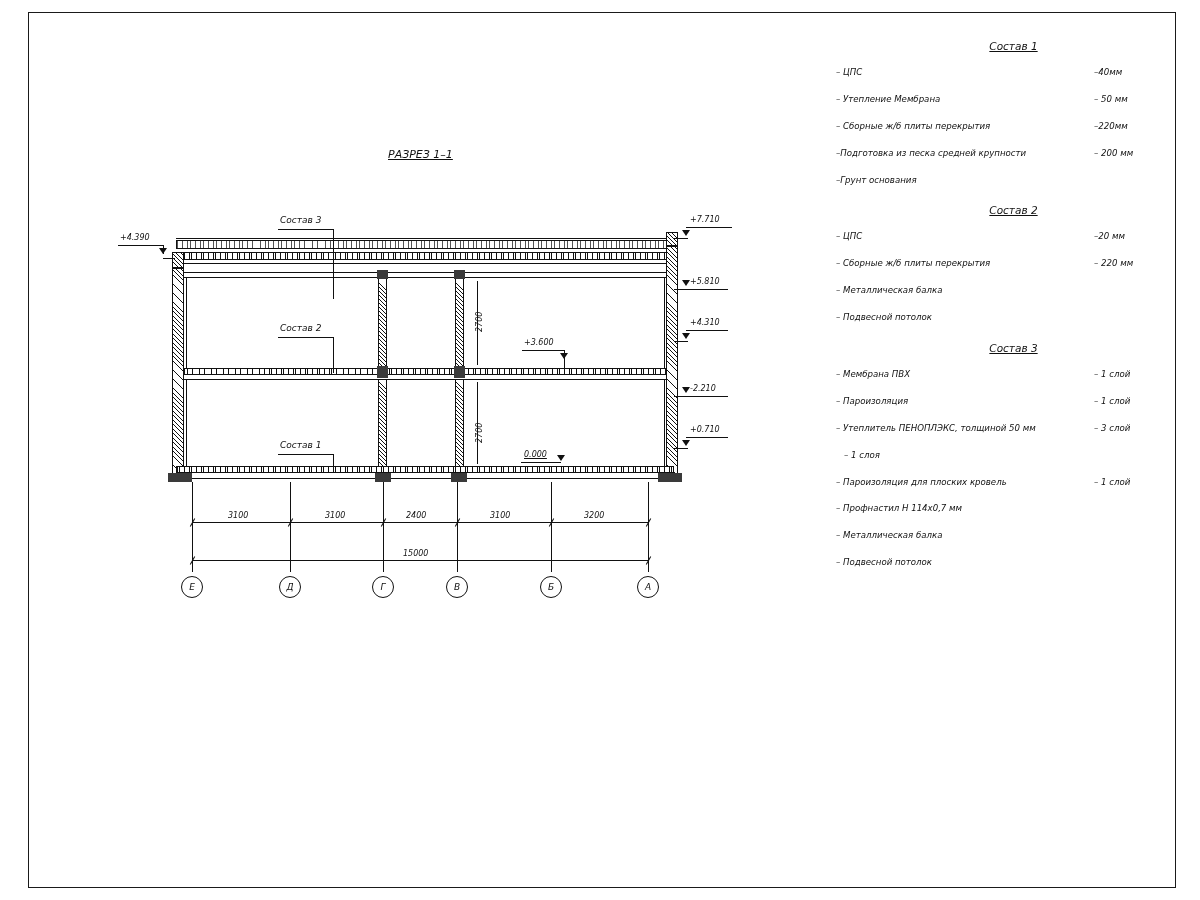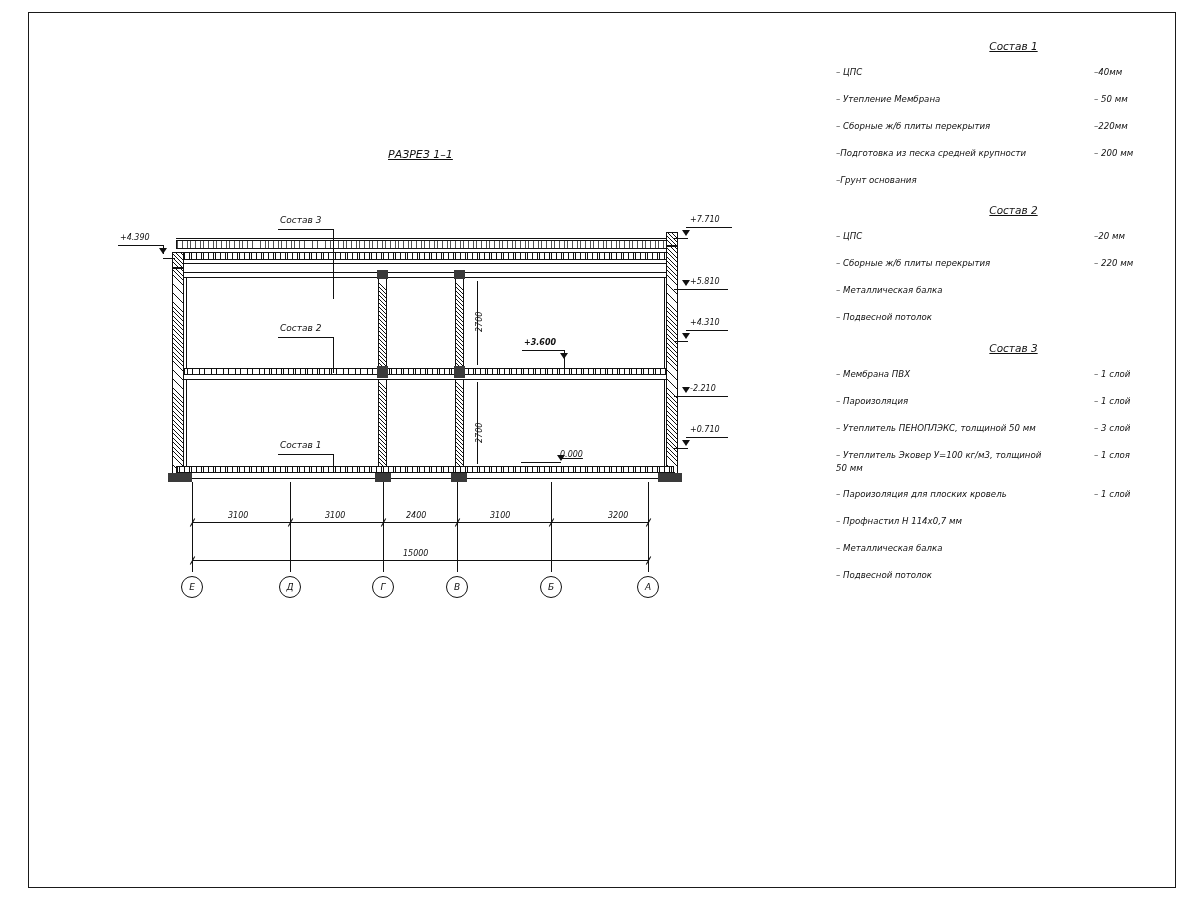--- a/index.html
+++ b/index.html
@@ -50,21 +50,21 @@
   .t.sm { font-size: 8px; }
   .t.ttl {
     font-size: 11px;
     text-decoration: underline;
     font-style: italic;
   }
   .rot {
     transform: rotate(-90deg);
     transform-origin: 0 0;
   }
-  .t.underline-only { text-decoration: underline; margin-left: 36px; }
+  .t.underline-only { text-decoration: underline; }
 
   
   #section-drawing {
     position: absolute;
     left: 0;
     top: 0;
     width: 820px;
     height: 650px;
   }
 
@@ -274,21 +274,21 @@
     <div class="t sm" style="left:690px; top:384px;">-2.210</div>
     <div class="hline" style="left:686px; top:396px; width:42px;"></div>
     <div class="lvl-arrow" style="left:682px; top:387px;"></div>
     <div class="hline" style="left:674px; top:396px; width:14px;"></div>
 
     <div class="t sm" style="left:690px; top:425px;">+0.710</div>
     <div class="hline" style="left:686px; top:437px; width:42px;"></div>
     <div class="lvl-arrow" style="left:682px; top:440px;"></div>
     <div class="hline" style="left:674px; top:448px; width:14px;"></div>
 
-    <div class="t sm" style="left:524px; top:338px;font-weight:bold;">+3.600</div>
+    <div class="t sm" style="left:524px; top:338px;">+3.600</div>
     <div class="hline" style="left:522px; top:350px; width:42px;"></div>
     <div class="lvl-arrow" style="left:560px; top:353px;"></div>
     <div class="vline" style="left:564px; top:350px; height:18px;"></div>
 
     <div class="t sm underline-only" style="left:524px; top:450px;">0.000</div>
     <div class="hline" style="left:521px; top:462px; width:40px;"></div>
     <div class="lvl-arrow" style="left:557px; top:455px;"></div>
 
     <div class="vline" style="left:477px; top:281px; height:84px;"></div>
     <div class="t sm rot" style="left:475px; top:332px;">2700</div>
@@ -308,21 +308,21 @@
     <div class="dimtick" style="left:286px; top:522px;"></div>
     <div class="dimtick" style="left:379px; top:522px;"></div>
     <div class="dimtick" style="left:453px; top:522px;"></div>
     <div class="dimtick" style="left:547px; top:522px;"></div>
     <div class="dimtick" style="left:644px; top:522px;"></div>
 
     <div class="t sm" style="left:228px; top:511px;">3100</div>
     <div class="t sm" style="left:325px; top:511px;">3100</div>
     <div class="t sm" style="left:406px; top:511px;">2400</div>
     <div class="t sm" style="left:490px; top:511px;">3100</div>
-    <div class="t sm" style="left:608px; top:511px;">3200</div>
+    <div class="t sm" style="left:584px; top:511px;">3200</div>
 
     <div class="hline" style="left:192px; top:560px; width:456px;"></div>
     <div class="dimtick" style="left:188px; top:560px;"></div>
     <div class="dimtick" style="left:644px; top:560px;"></div>
     <div class="t sm" style="left:403px; top:549px;">15000</div>
 
     <div class="axis-circle" style="left:181px; top:576px;">Е</div>
     <div class="axis-circle" style="left:279px; top:576px;">Д</div>
     <div class="axis-circle" style="left:372px; top:576px;">Г</div>
     <div class="axis-circle" style="left:446px; top:576px;">В</div>
@@ -385,21 +385,20 @@
       </div>
       <div class="legend-row">
         <span class="ln">– Пароизоляция</span>
         <span class="vl">– 1 слой</span>
       </div>
       <div class="legend-row">
         <span class="ln">– Утеплитель ПЕНОПЛЭКС, толщиной 50 мм</span>
         <span class="vl">– 3 слой</span>
       </div>
       <div class="legend-row">
-        <span class="ln">– Утеплитель Эковер У=100 кг/м3, толщиной 50 мм</span>
         <span class="vl">– 1 слоя</span>
       </div>
       <div class="legend-row">
         <span class="ln">– Пароизоляция для плоских кровель</span>
         <span class="vl">– 1 слой</span>
       </div>
       <div class="legend-row">
         <span class="ln">– Профнастил Н 114х0,7 мм</span>
         <span class="vl"></span>
       </div>

